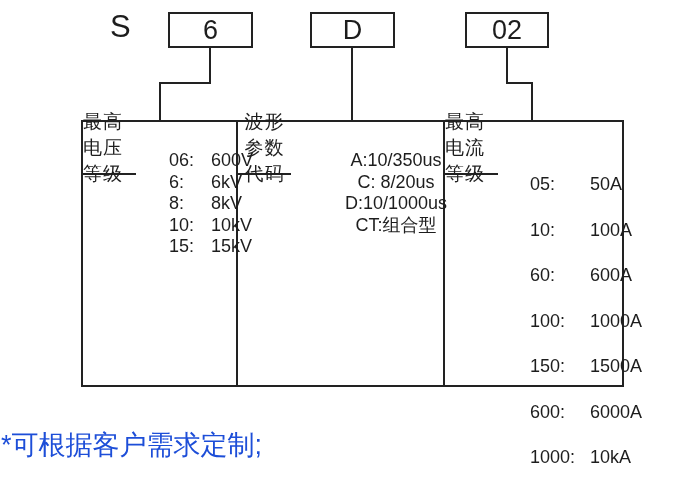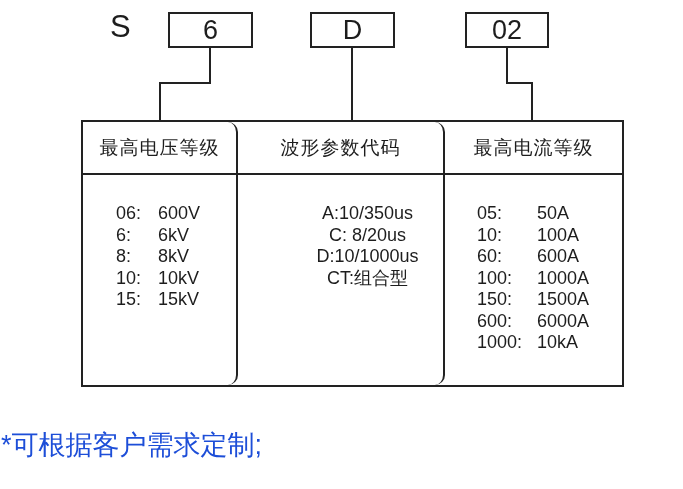--- a/index.html
+++ b/index.html
@@ -27,38 +27,38 @@
   .c1v2 { left:159px; top:82px; width:2px; height:39px; }
   .c2v  { left:351px; top:47px; width:2px; height:74px; }
   .c3v1 { left:506px; top:46px; width:2px; height:38px; }
   .c3h  { left:506px; top:82px; width:27px; height:2px; }
   .c3v2 { left:531px; top:82px; width:2px; height:39px; }
   .table {
     position:absolute; left:81px; top:120px; width:543px; height:267px;
     border:2px solid #222; box-sizing:border-box;
     display:flex; background:#fff;
   }
-  .col { box-sizing:border-box; display:flex; flex-direction:column;border-radius:10px; }
+  .col { box-sizing:border-box; display:flex; flex-direction:row; }
   .col-1 { width:155px; border-right:2px solid #222; }
   .col-2 { width:207px; border-right:2px solid #222;text-align:center; }
   .col-3 { flex:1; }
   .col-header {
     height:53px; flex:0 0 53px; border-bottom:2px solid #222; box-sizing:border-box;
     display:flex; align-items:center; justify-content:center;
     font-size:19px; letter-spacing:1px;
   }
   .col-body { padding-top:28px; font-size:18px; line-height:21.5px; }
   .col-1 .col-body { padding-left:33px; }
   .col-2 .col-body { padding-left:54px; }
   .col-3 .col-body { padding-left:32px; }
   .row { white-space:nowrap; }
   .code { display:inline-block; }
   .col-1 .code { min-width:42px; }
   .col-2 .code { min-width:0; }
-  .col-3 .code { min-width:60px; }
+  .col-3 .code { min-width:60px;margin-top:24px; }
   .val { white-space:pre; }
   .footnote {
     position:absolute; left:1px; top:427px;
     font-size:27px; line-height:36px; color:#1d4ed8;
   }
 </style>
 </head>
 <body>
 
 <div class="canvas">

